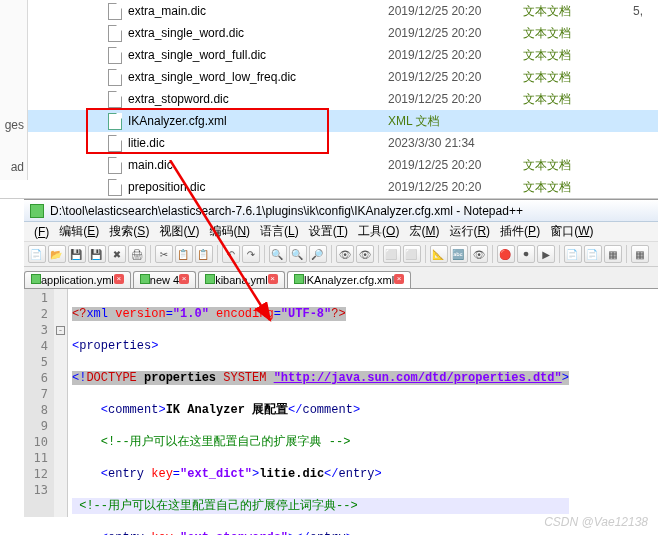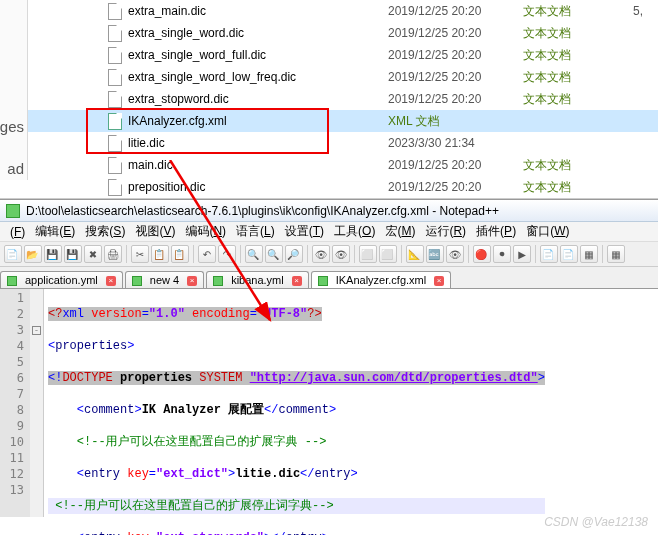--- a/index.html
+++ b/index.html
@@ -11,33 +11,33 @@
   .file-icon::before { content: ''; position: absolute; right: -1px; top: -1px; border: 3px solid transparent; border-top-color: #fff; border-right-color: #fff; }
   .file-icon.xml { border-color: #5a8; }
   .fname { width: 260px; overflow: hidden; white-space: nowrap; }
   .fdate { width: 135px; color: #555; }
   .ftype { width: 80px; color: #4d7c0f; }
   .fsize { width: 40px; text-align: right; color: #555; }
   .file-row.sel { background: #cce8ff; }
   .highlight-box { position: absolute; border: 2px solid #e00; left: 86px; top: 108px; width: 243px; height: 46px; pointer-events: none; }
   .arrow { position: absolute; left: 160px; top: 160px; width: 120px; height: 170px; pointer-events: none; }
   .sidebar-left { position: absolute; left: 0; top: 0; width: 28px; height: 180px; border-right: 1px solid #d9d9d9; background: #fafafa; }
-  .sb-txt { font-size: 15px; color: #555; position: absolute; right: 3px; margin-left: 31px; }
-
-  .npp { border-top: 1px solid #999; }
+  .sb-txt { font-size: 12px; color: #555; position: absolute; right: 3px; margin-left: 31px; }
+
+  .npp { border-top: 1px solid #999; margin-left: 24px; }
   .npp-title { background: linear-gradient(#fff,#e4ecf7); height: 22px; display: flex; align-items: center; padding: 0 6px; border-bottom: 1px solid #bcd; }
   .npp-title-icon { width: 14px; height: 14px; background: #6c6; margin-right: 6px; border: 1px solid #393; }
   .npp-menu { display: flex; gap: 2px; padding: 2px 6px; background: #f4f4f4; border-bottom: 1px solid #ddd; height: 20px; align-items: center; }
   .menu-item { padding: 0 4px; cursor: default; }
   .menu-u { text-decoration: underline; }
   .npp-toolbar { display: flex; gap: 2px; padding: 3px 4px; background: #f0f0f0; border-bottom: 1px solid #ccc; flex-wrap: wrap; }
   .tb-btn { width: 18px; height: 18px; border: 1px solid #c5c5c5; background: linear-gradient(#fff,#e9e9e9); border-radius: 2px; display: flex; align-items: center; justify-content: center; font-size: 10px; color: #555; }
   .tb-sep { width: 1px; height: 18px; background: #ccc; margin: 0 2px; }
   .npp-tabs { display: flex; background: #f0f0f0; border-bottom: 1px solid #999; height: 22px; align-items: flex-end; }
-  .tab { background: linear-gradient(#fdfdfd,#ececec); border: 1px solid #999; border-bottom: none; padding: 2px 6px; margin-right: 2px; border-radius: 3px 3px 0 0; display: flex; align-items: flex-end; gap: 8px; font-size: 11px; }
+  .tab { background: linear-gradient(#fdfdfd,#ececec); border: 1px solid #999; border-bottom: none; padding: 2px 6px; margin-right: 2px; border-radius: 3px 3px 0 0; display: flex; align-items: flex-start; gap: 0; font-size: 11px; }
   .tab.active { background: #fff; font-weight: normal; position: relative; z-index: 2;}
   .tab-ico { width: 10px; height: 10px; background: #6c6; border: 1px solid #393; }
   .tab-close { width: 10px; height: 10px; background: #e55; color: #fff; font-size: 8px; text-align: center; line-height: 10px; border-radius: 2px; }
   .editor { display: flex; background: #fff; height: 228px; }
   .gutter { width: 30px; background: #e4e4e4; text-align: right; padding-right: 6px; color: #808080; font-family: Consolas, monospace; font-size: 12px; line-height: 16px; padding-top: 1px; }
   .fold { width: 14px; background: #f0f0f0; border-right: 1px solid #ccc; font-family: Consolas, monospace; font-size: 11px; line-height: 16px; text-align: center; color: #888; padding-top: 1px;}
   .fold .box { display: inline-block; width: 9px; height: 9px; border: 1px solid #888; line-height: 7px; font-size: 9px; margin-top: 2px;}
   .code { font-family: Consolas, "Courier New", monospace; font-size: 12px; line-height: 16px; white-space: pre; padding-left: 4px; padding-top: 1px;}
   .code .l { height: 16px; }
   .code .l.current { background: #e8e8ff; }

